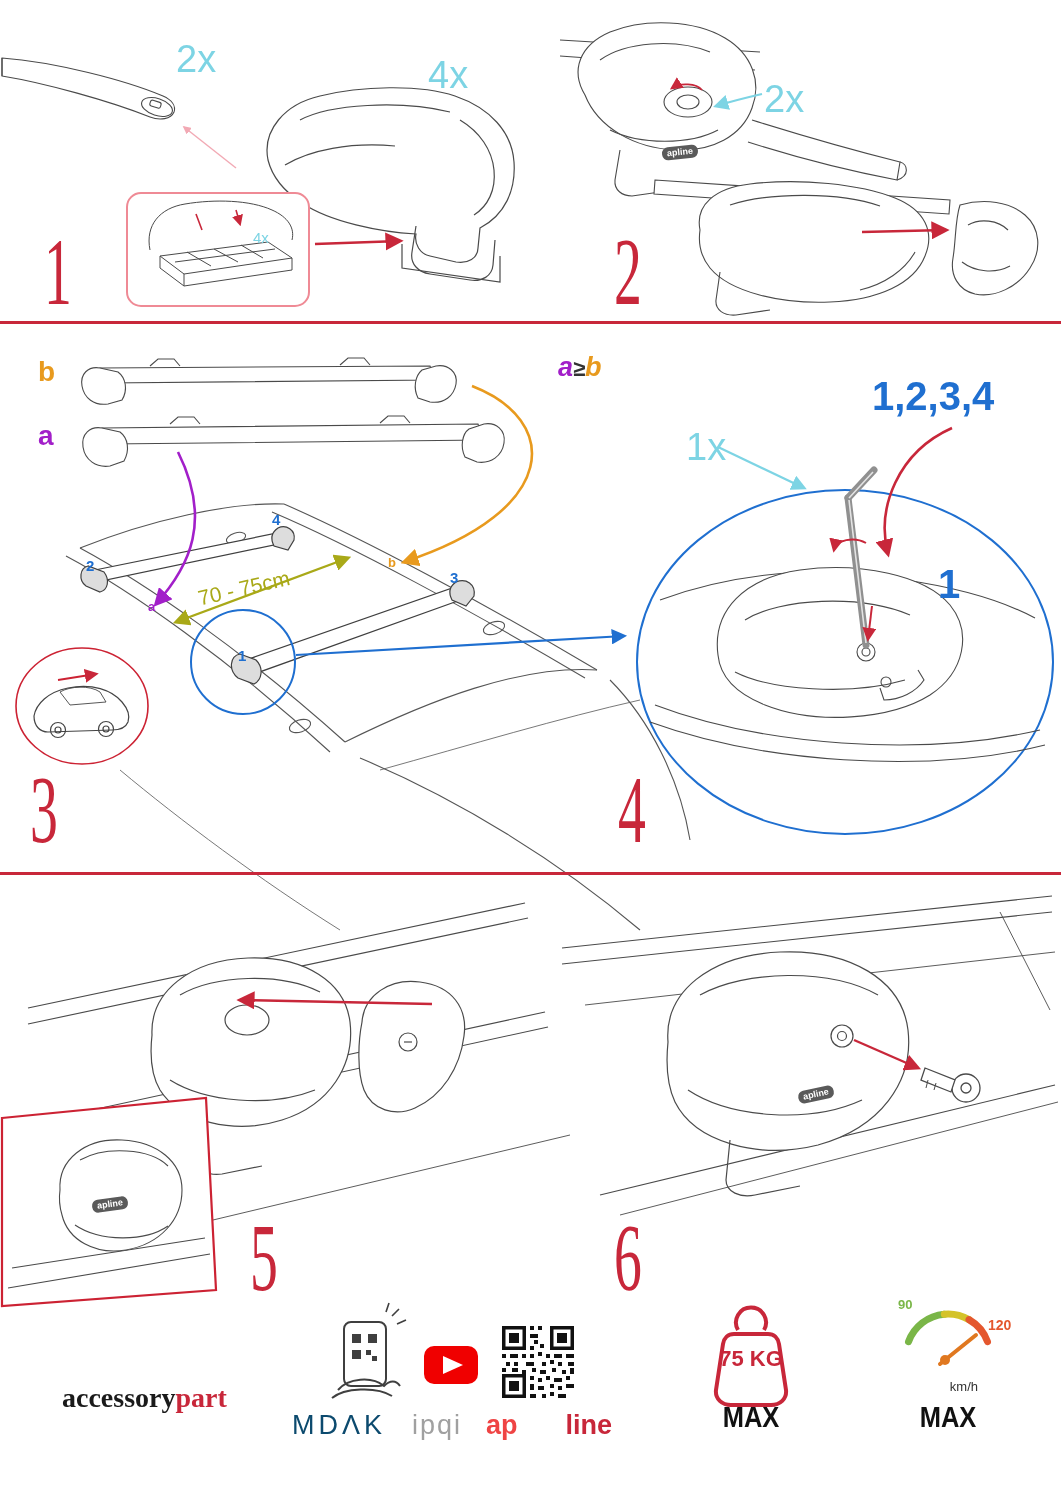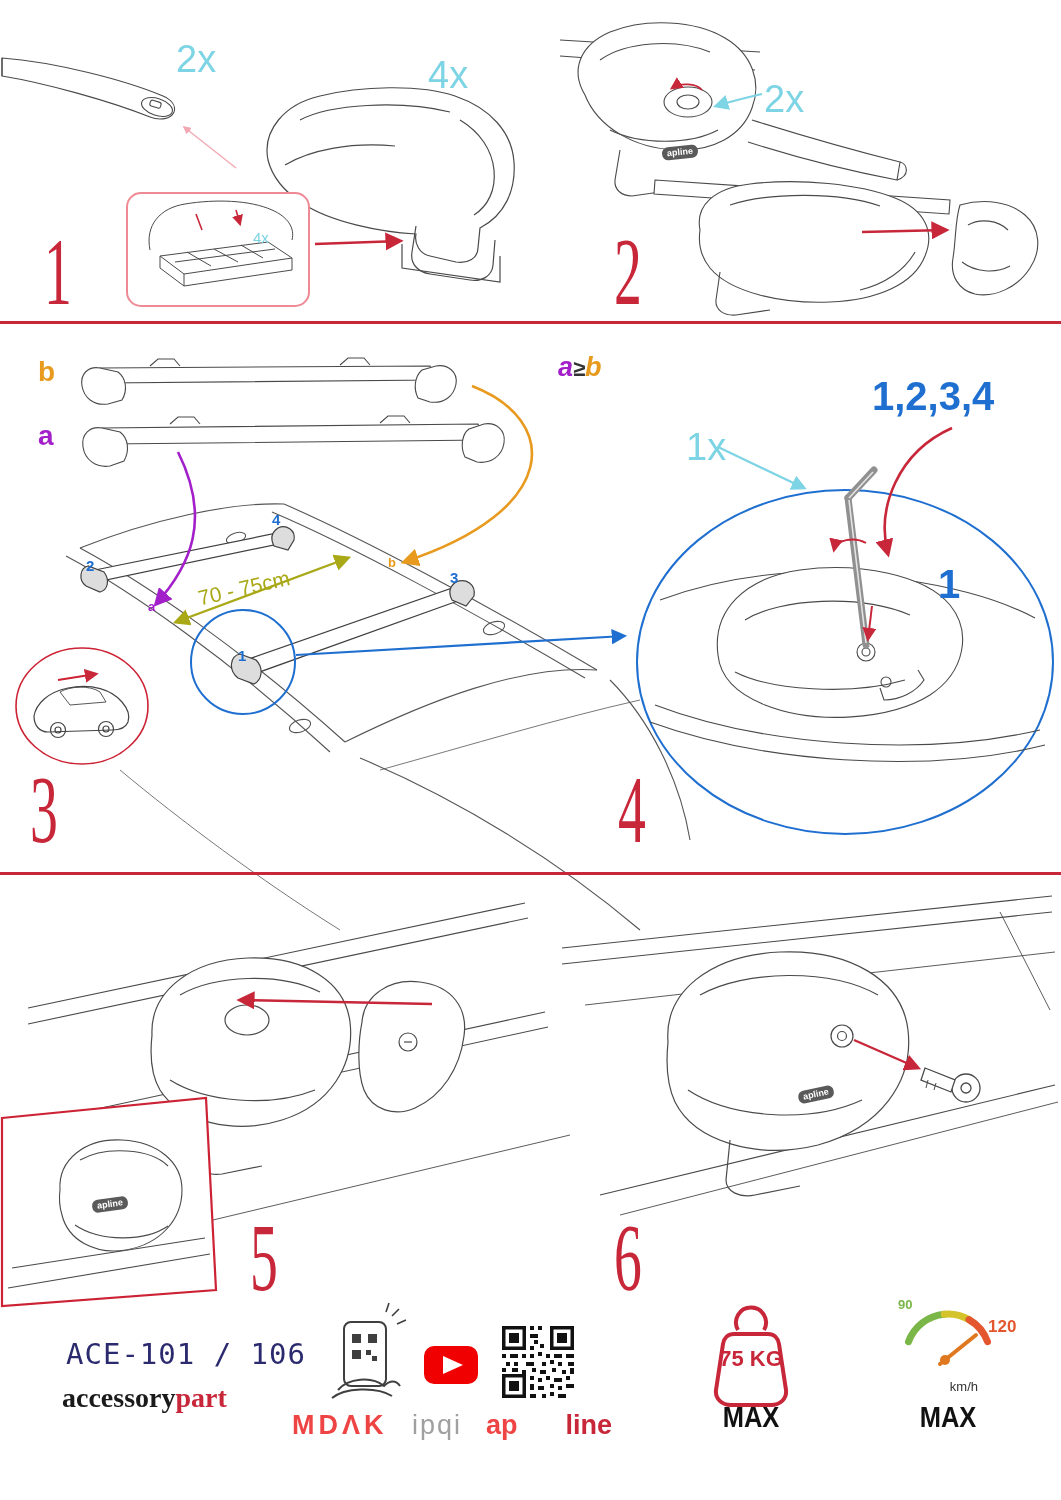--- a/index.html
+++ b/index.html
@@ -20,28 +20,28 @@
   .blue-big{color:#1f6fd0;font-weight:bold;font-size:40px;}
   .cond{font-size:27px;font-weight:bold;font-style:italic;}
   .cond .op{color:#333;font-size:22px;font-weight:bold;}
   .cond .ca{color:#a21fc9;} .cond .cb{color:#e89a1e;}
   .divider{position:absolute;left:0;width:1061px;height:3px;background:#c8273a;}
   .badge{position:absolute;font-size:9px;font-weight:bold;color:#fff;background:#5a5a5a;
          border-radius:6px;padding:1px 5px;line-height:1.2;}
   .model{font-family:"DejaVu Sans Mono",monospace;color:#2b2a6e;font-size:29px;letter-spacing:1px;}
   .brand{font-family:Liberation Serif, serif;font-size:28px;font-weight:bold;}
   .brand .b1{color:#1a1a1a;} .brand .b2{color:#c8273a;}
-  .logo-mdak{font-size:27px;font-weight:bold;color:#ef4444;letter-spacing:4px;}
+  .logo-mdak{font-size:27px;font-weight:normal;color:#0c4a6e;letter-spacing:4px;}
   .logo-ipqi{font-size:27px;color:#a0a0a0;letter-spacing:2px;}
   .logo-apline{font-size:27px;font-weight:bold;}
   .logo-apline .g{color:#ef4444;} .logo-apline .r{color:#c8273a;margin-left:48px;}
   .w-val{color:#c8273a;font-weight:bold;font-size:22px;text-align:center;}
   .max{color:#111;font-weight:bold;font-size:30px;text-align:center;transform:scaleX(.85);transform-origin:center top;}
   .sp-60{color:#7ab648;font-weight:bold;font-size:13px;}
-  .sp-120{color:#e4572e;font-weight:bold;font-size:17px;}
+  .sp-120{color:#e4572e;font-weight:bold;font-size:14px;}
   .sp-unit{color:#333;font-size:13px;text-align:right;}
 </style>
 </head>
 <body>
 
 <div class="page">
 
 <svg class="art" width="1061" height="1500" viewBox="0 0 1061 1500">
   <defs>
     <marker id="mr" viewBox="0 0 10 10" refX="8" refY="5" markerWidth="7" markerHeight="7" orient="auto-start-reverse">
@@ -330,21 +330,20 @@
 <div class="txt blue-big" style="left:938px;top:564px">1</div>
 <div class="txt step-num" style="left:618px;top:762px">4</div>
 
 <div class="txt step-num" style="left:250px;top:1210px">5</div>
 <div class="txt step-num" style="left:614px;top:1210px">6</div>
 
 <div class="badge" style="left:662px;top:146px;transform:rotate(-6deg)">apline</div>
 <div class="badge" style="left:92px;top:1198px;transform:rotate(-8deg)">apline</div>
 <div class="badge" style="left:798px;top:1088px;transform:rotate(-12deg)">apline</div>
 
-<div class="txt model" style="left:66px;top:1340px">ACE-101 / 106</div>
 <div class="txt brand" style="left:62px;top:1384px"><span class="b1">accessory</span><span class="b2">part</span></div>
 <div class="txt logo-mdak" style="left:292px;top:1412px">MDΛK</div>
 <div class="txt logo-ipqi" style="left:412px;top:1412px">ipqi</div>
 <div class="txt logo-apline" style="left:486px;top:1412px"><span class="g">ap</span><span class="r">line</span></div>
 
 <div class="txt w-val" style="left:701px;top:1348px;width:100px">75 KG</div>
 <div class="txt max" style="left:701px;top:1402px;width:100px">MAX</div>
 
 <div class="txt sp-60" style="left:898px;top:1298px">90</div>
 <div class="txt sp-120" style="left:988px;top:1318px">120</div>

